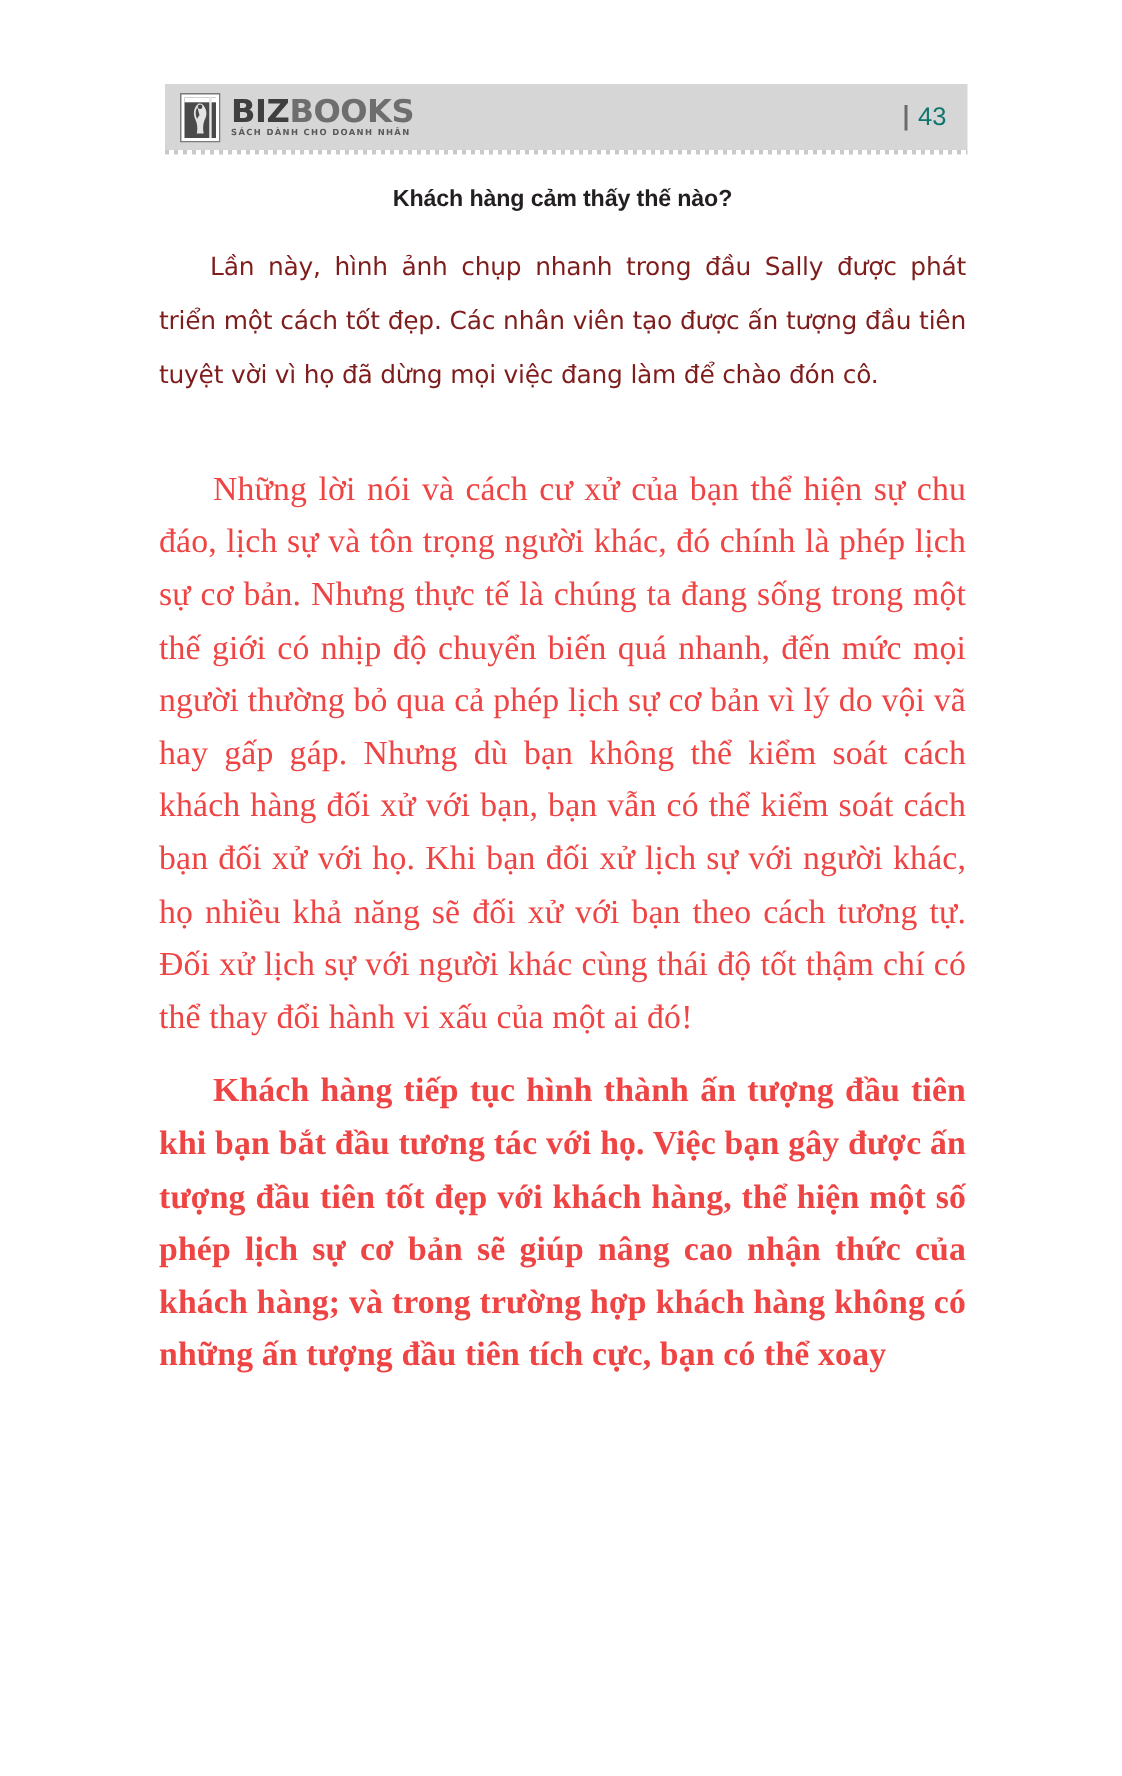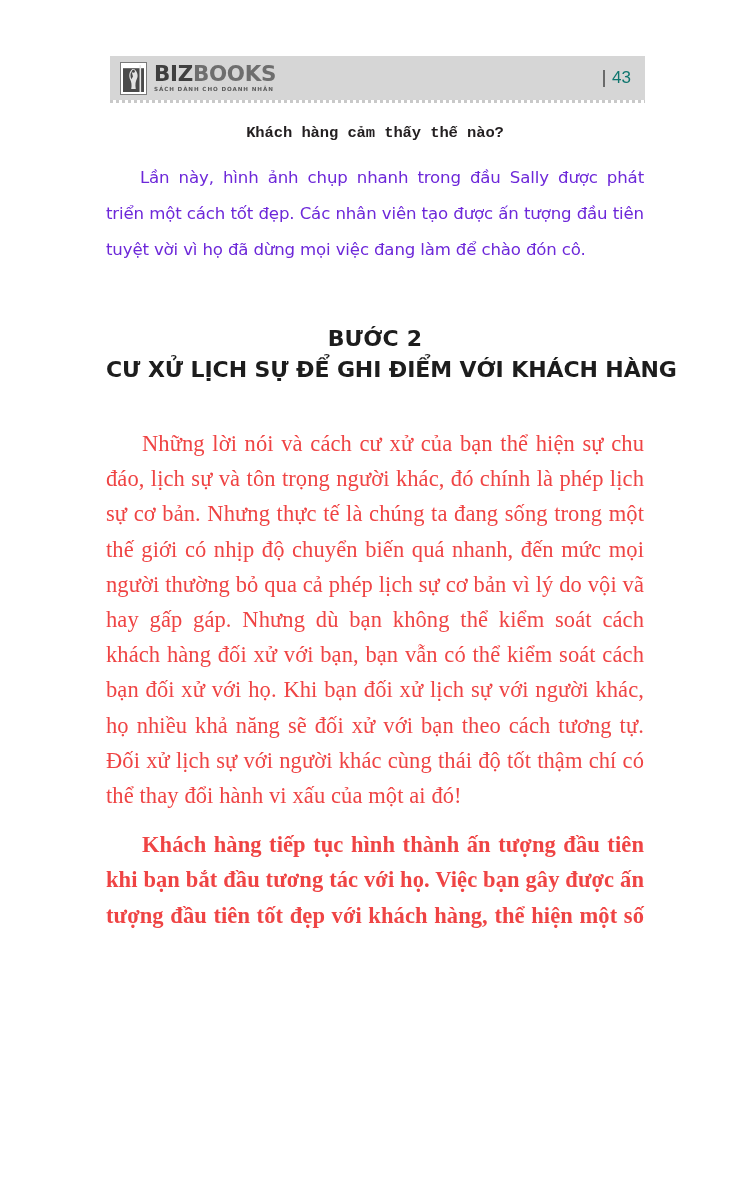--- a/index.html
+++ b/index.html
@@ -108,34 +108,34 @@
 
   
   .content {
     position: absolute;
     left: 106px;
     top: 112px;
     width: 538px;
   }
 
   .sub-head {
-    font-family: Liberation Mono, monospace;
+    font-family: Liberation Sans, sans-serif;
     font-weight: 700;
     font-size: 15.5px;
     color: #231f20;
     text-align: center;
     margin: 12px 0 0 0;
     letter-spacing: -0.1px;
   }
 
   .lede {
     font-family: "DejaVu Sans", sans-serif;
     font-size: 16.6px;
     line-height: 36px;
-    color: #6d28d9;
+    color: #7f1d1d;
     text-align: justify;
     text-justify: inter-word;
     margin: 18px 0 0 0;
     text-indent: 34px;
     letter-spacing: -0.15px;
   }
 
   .step-title {
     margin: 56px 0 0 0;
     text-align: center;
@@ -203,23 +203,19 @@
 
   </div>
   <div class="header-dots"></div>
 
   <div class="content">
 
     <h2 class="sub-head">Khách hàng cảm thấy thế nào?</h2>
 
     <p class="lede">Lần này, hình ảnh chụp nhanh trong đầu Sally được phát triển một cách tốt đẹp. Các nhân viên tạo được ấn tượng đầu tiên tuyệt vời vì họ đã dừng mọi việc đang làm để chào đón cô.</p>
 
-    <h1 class="step-title">
-      <span class="line1">BƯỚC 2</span>
-      <span class="line2">CƯ XỬ LỊCH SỰ ĐỂ GHI ĐIỂM VỚI KHÁCH HÀNG</span>
-    </h1>
 
     <p class="body-copy first">Những lời nói và cách cư xử của bạn thể hiện sự chu đáo, lịch sự và tôn trọng người khác, đó chính là phép lịch sự cơ bản. Nhưng thực tế là chúng ta đang sống trong một thế giới có nhịp độ chuyển biến quá nhanh, đến mức mọi người thường bỏ qua cả phép lịch sự cơ bản vì lý do vội vã hay gấp gáp. Nhưng dù bạn không thể kiểm soát cách khách hàng đối xử với bạn, bạn vẫn có thể kiểm soát cách bạn đối xử với họ. Khi bạn đối xử lịch sự với người khác, họ nhiều khả năng sẽ đối xử với bạn theo cách tương tự. Đối xử lịch sự với người khác cùng thái độ tốt thậm chí có thể thay đổi hành vi xấu của một ai đó!</p>
     <p class="body-copy next">Khách hàng tiếp tục hình thành ấn tượng đầu tiên khi bạn bắt đầu tương tác với họ. Việc bạn gây được ấn tượng đầu tiên tốt đẹp với khách hàng, thể hiện một số phép lịch sự cơ bản sẽ giúp nâng cao nhận thức của khách hàng; và trong trường hợp khách hàng không có những ấn tượng đầu tiên tích cực, bạn có thể xoay</p>
 
   </div>
 
 </div>
 
 </body></html>

